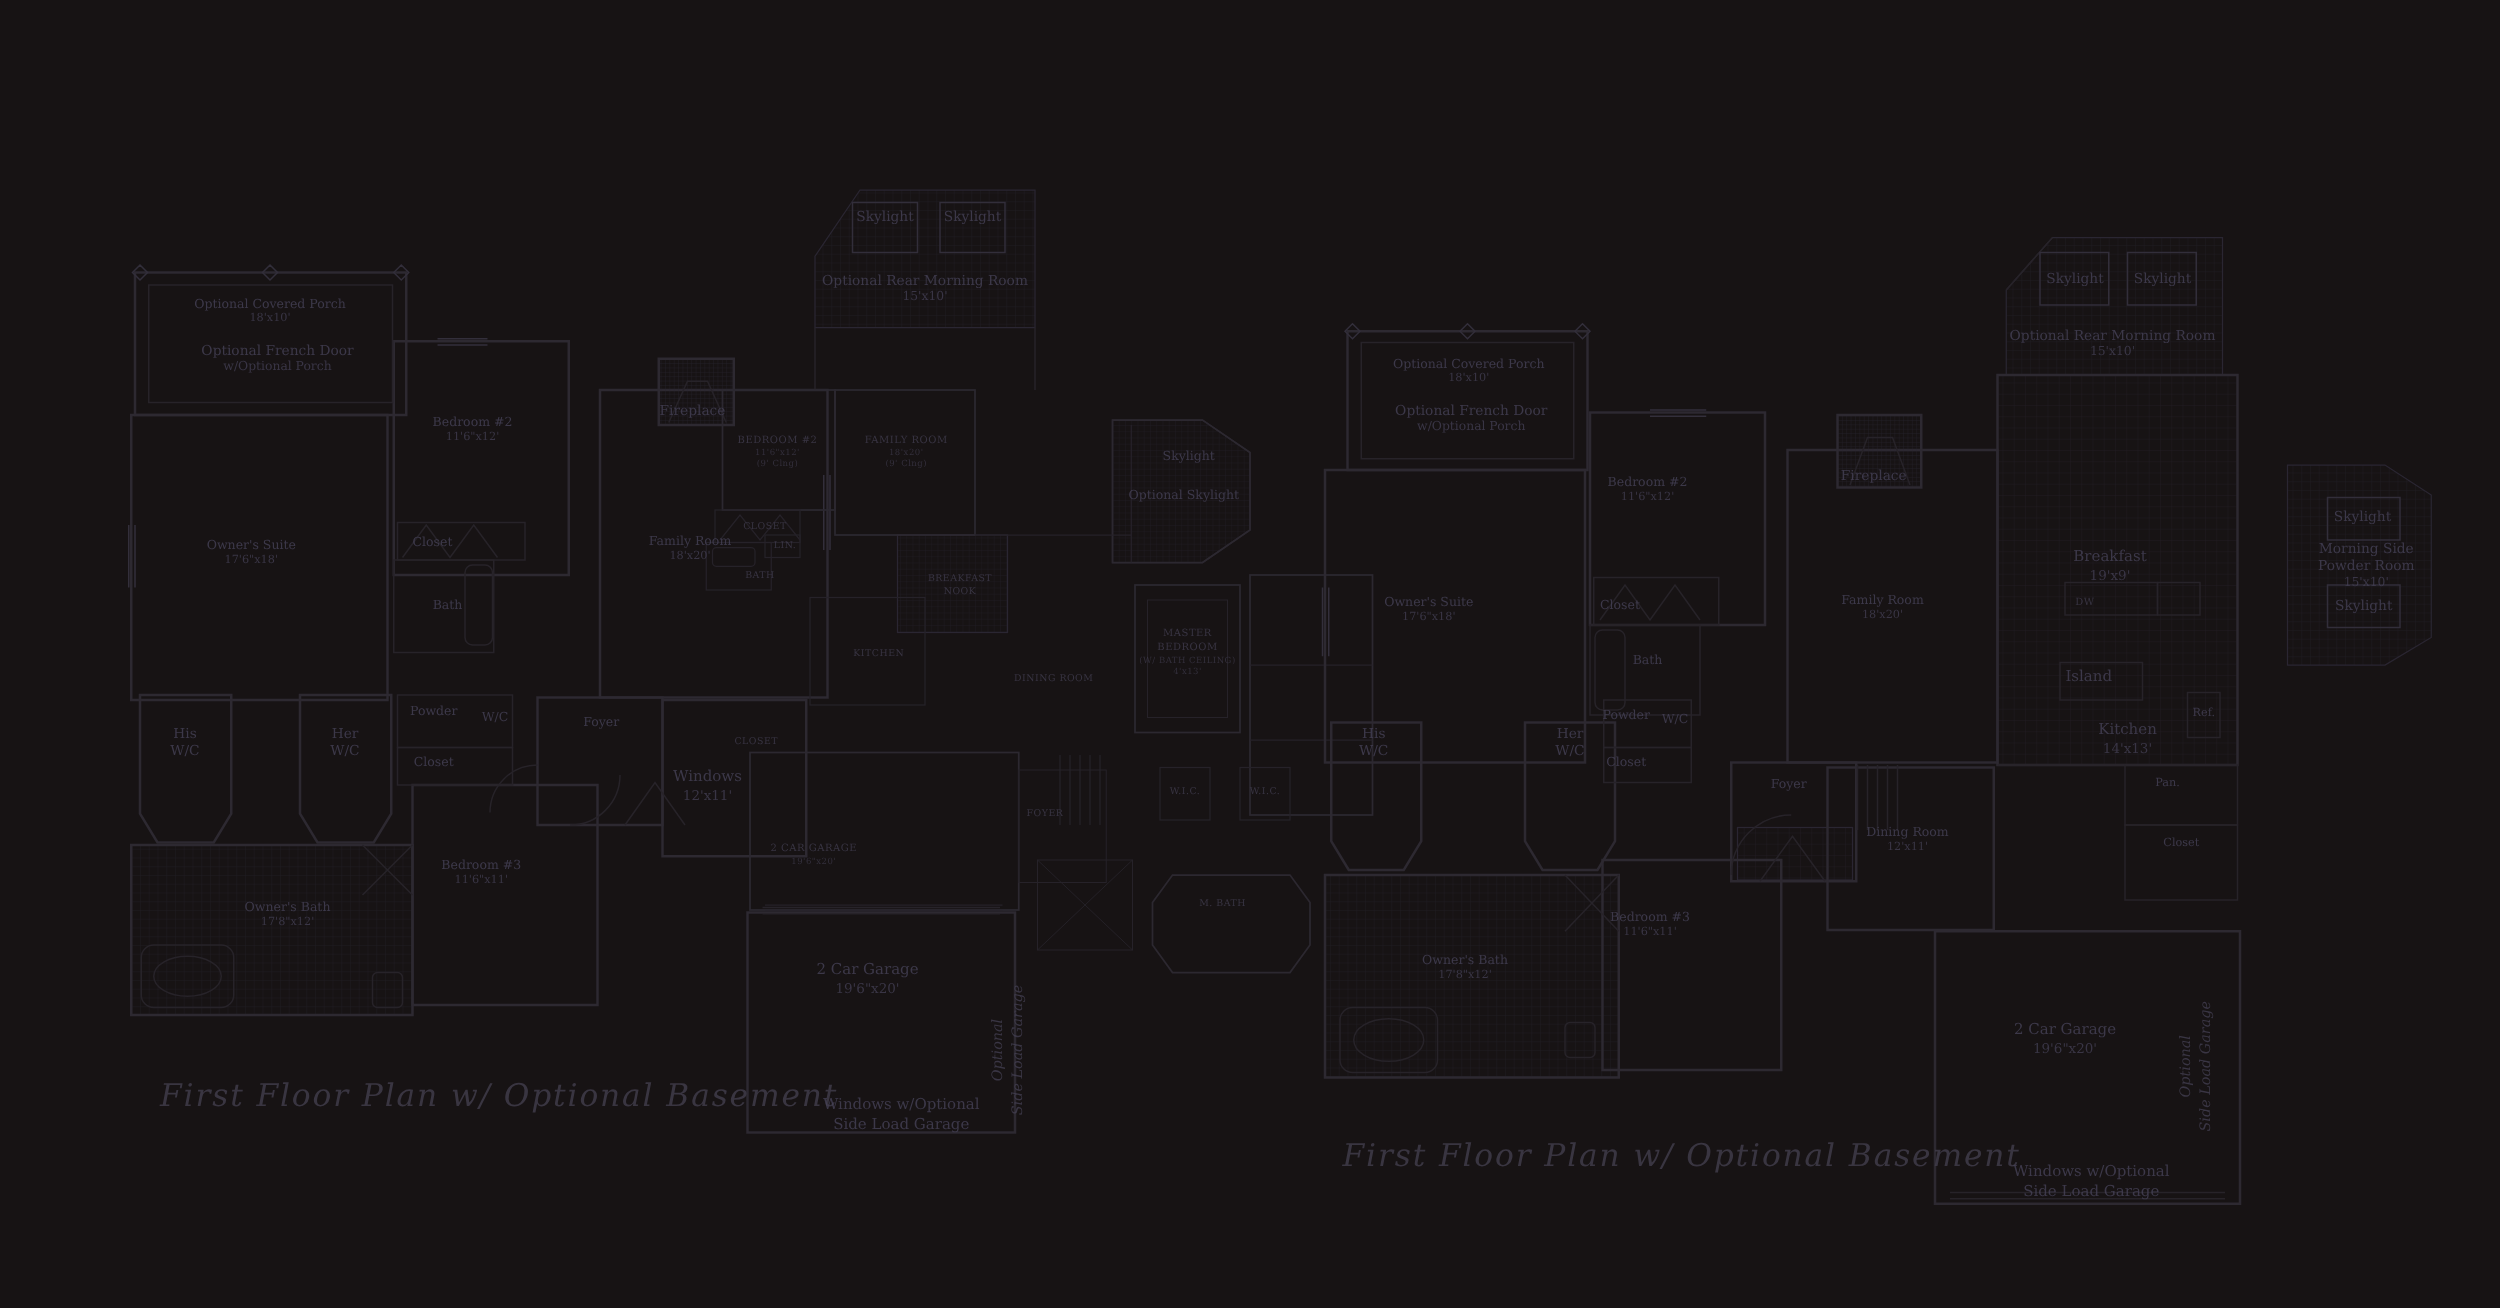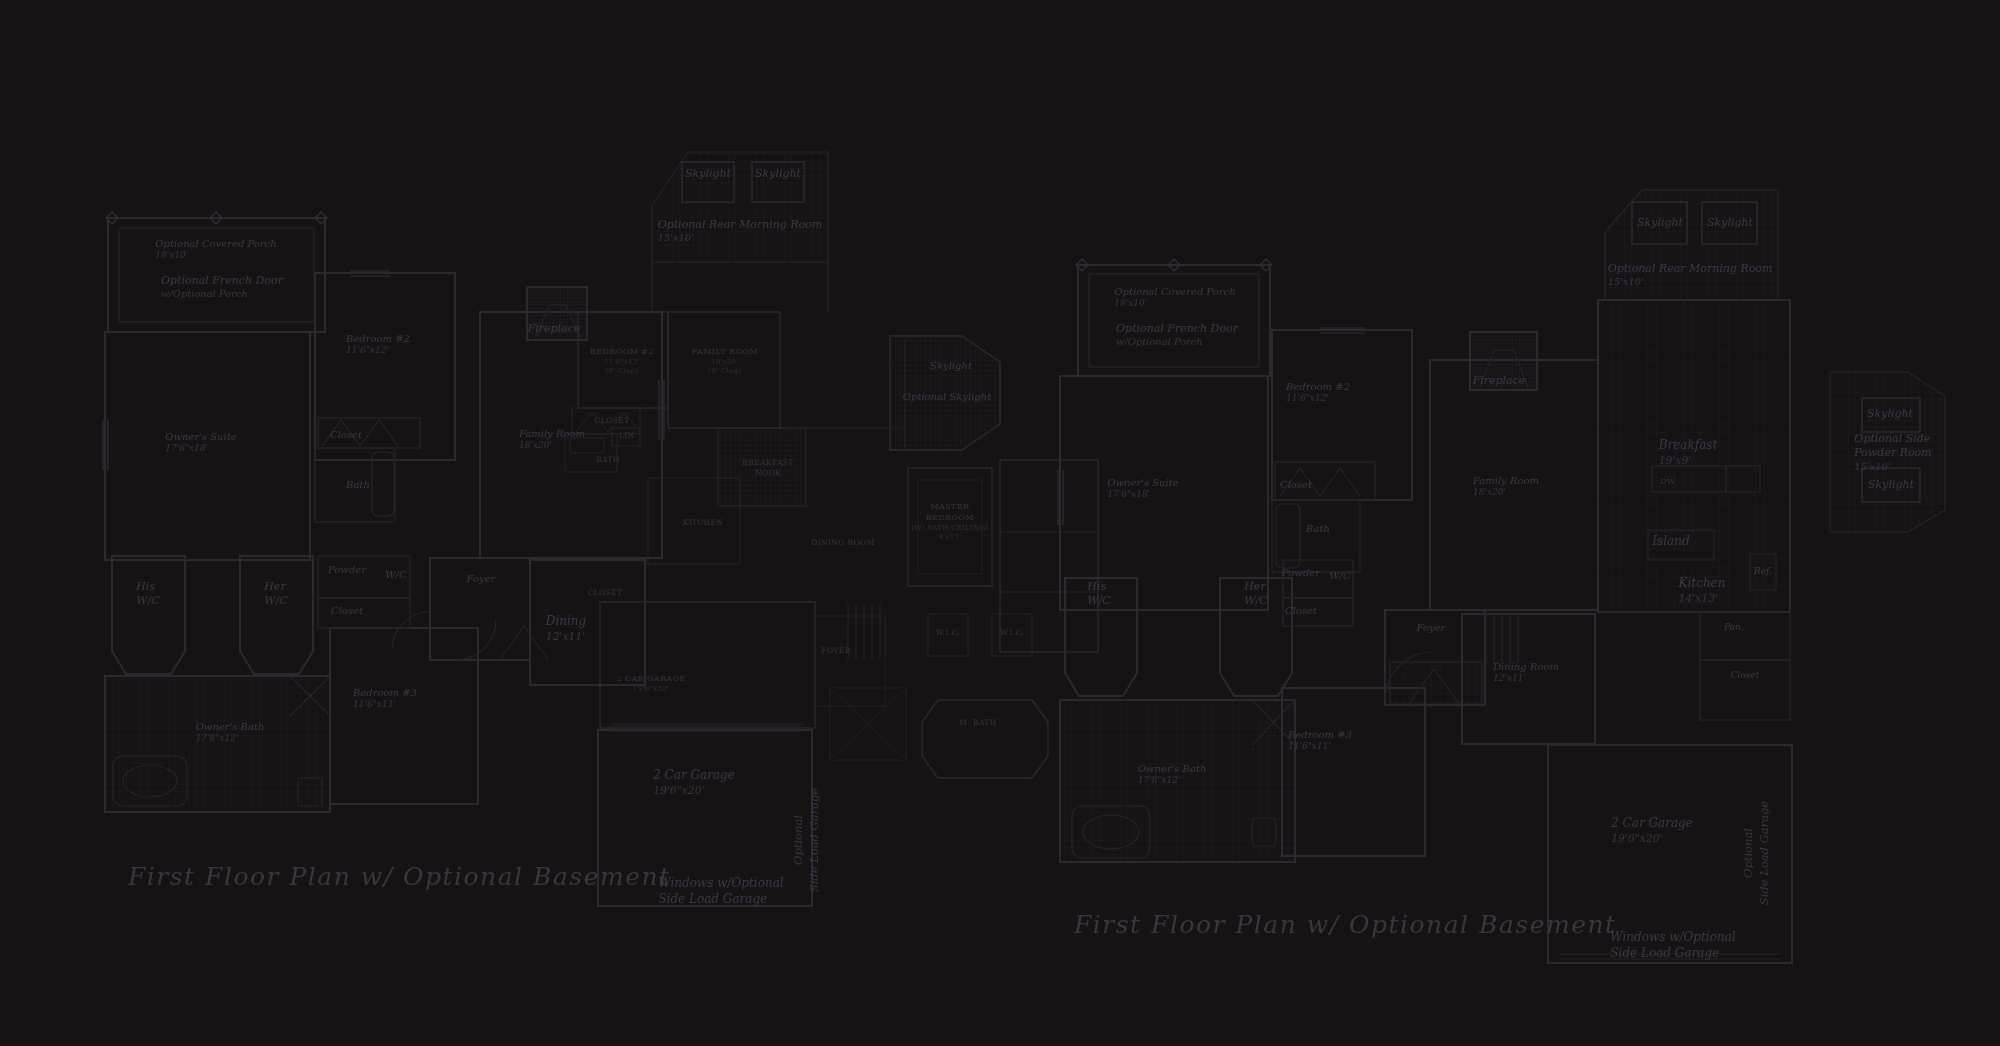--- a/index.html
+++ b/index.html
@@ -1,19 +1,19 @@
 <!DOCTYPE html>
 <html><head>
 <meta charset="utf-8">
 <style>
   html,body{margin:0;padding:0;background:#171314;}
   .stage{position:relative;width:2000px;height:1046px;background:#171314;overflow:hidden;
          font-family:"DejaVu Serif",serif;}
   svg.lines{position:absolute;left:0;top:0;}
-  .lbl{position:absolute;transform:translateX(-50%);text-align:left;font-style:italic;
+  .lbl{position:absolute;transform:translateX(-50%);text-align:center;
        color:#474359;opacity:.78;white-space:nowrap;line-height:1.3;}
   .l13{font-size:10px}
   .l12{font-size:12px}
   .l11{font-size:11px}
   .l10{font-size:10px}
   .l9{font-size:9px}
   .dim{font-size:.9em;opacity:.92}
   .caps{position:absolute;transform:translateX(-50%);text-align:center;font-style:normal;
         color:#433f52;opacity:.75;white-space:nowrap;letter-spacing:.4px;line-height:1.35;}
   .c8{font-size:8px}
@@ -213,21 +213,21 @@
 </div>
 <div class="lbl l13" style="left:230px;top:720px">
   <div>Owner's Bath</div>
       <div class="dim">17'8"x12'</div>
 </div>
 <div class="lbl l13" style="left:552px;top:427px">
   <div>Family Room</div>
       <div class="dim">18'x20'</div>
 </div>
 <div class="lbl l12" style="left:566px;top:614px">
-  <div>Dining</div>
+  <div>Windows</div>
       <div class="dim">12'x11'</div>
 </div>
 <div class="lbl l11" style="left:554px;top:322px">Fireplace</div>
 <div class="lbl l11" style="left:708px;top:167px">Skylight</div>
 <div class="lbl l11" style="left:778px;top:167px">Skylight</div>
 <div class="lbl l11" style="left:740px;top:218px">
   <div>Optional Rear Morning Room</div>
       <div class="dim">15'x10'</div>
 </div>
 <div class="lbl l12" style="left:694px;top:768px">
@@ -353,19 +353,19 @@
 <div class="vlbl" style="left:1756px;top:853px">
   <div>Optional</div>
       <div>Side Load Garage</div>
 </div>
 <div class="lbl l12" style="left:1673px;top:930px">
   <div>Windows w/Optional</div>
       <div>Side Load Garage</div>
 </div>
 <div class="lbl l11" style="left:1890px;top:407px">Skylight</div>
 <div class="lbl l11" style="left:1893px;top:432px">
-  <div>Optional Side</div>
+  <div>Morning Side</div>
       <div>Powder Room</div>
       <div class="dim">15'x10'</div>
 </div>
 <div class="lbl l11" style="left:1891px;top:478px">Skylight</div>
 
 </div>
 
 </body></html>

